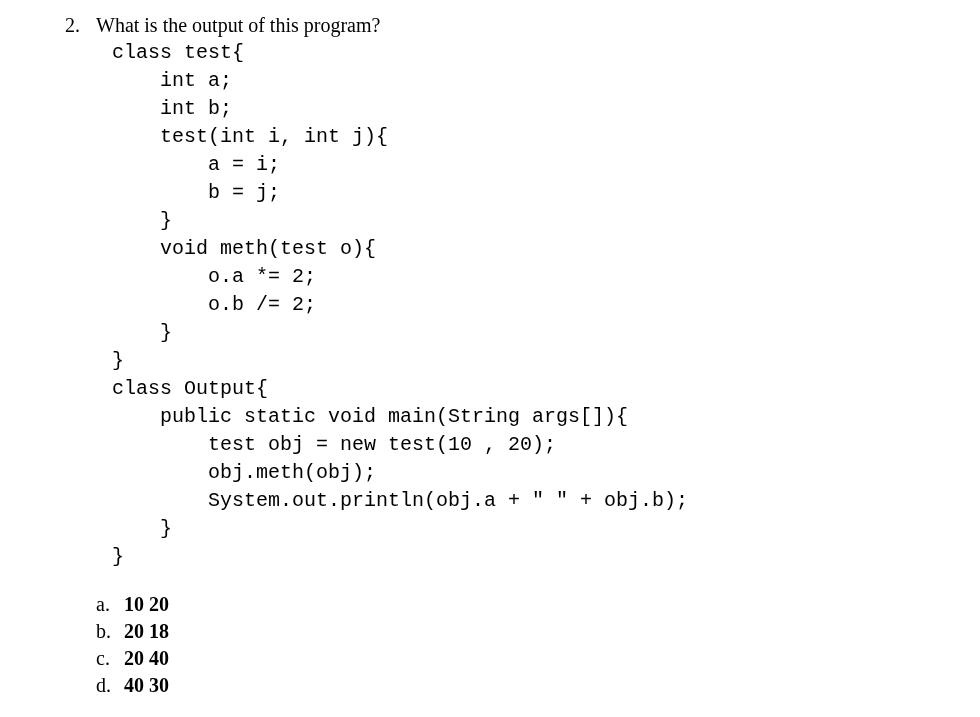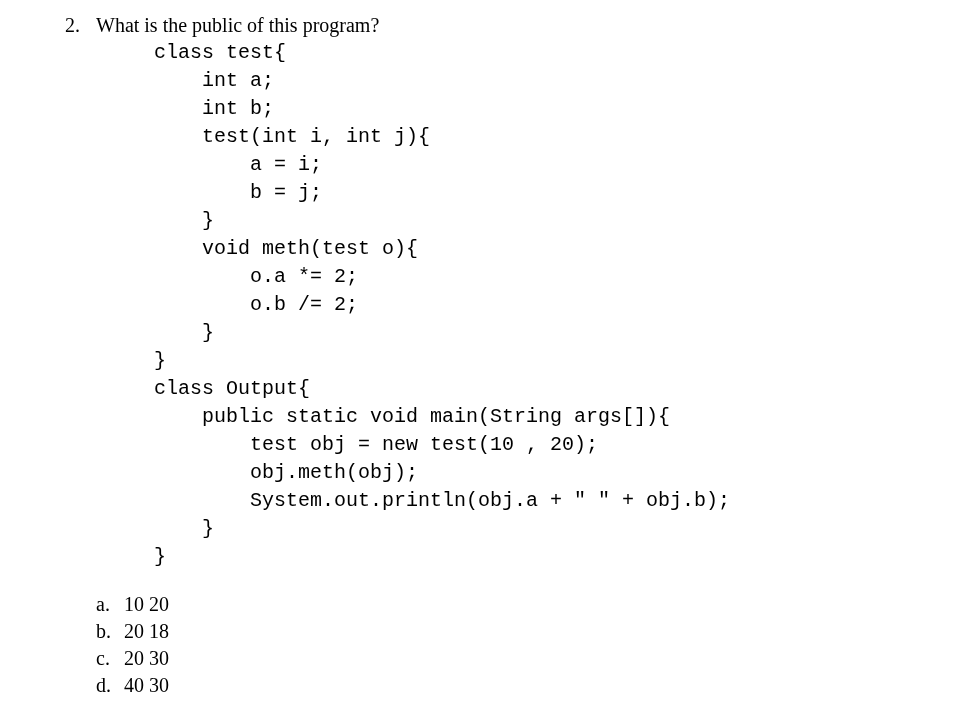--- a/index.html
+++ b/index.html
@@ -20,44 +20,45 @@
       text-align: right;
       padding-right: 16px;
     }
     .question-text {
       flex: 1;
     }
     .code-block {
       font-family: Consolas, 'Courier New', monospace;
       font-size: 20px;
       white-space: pre;
-      margin-left: 114px;
+      margin-left: 72px;
       line-height: 1.4;
     }
     .options {
       margin-top: 20px;
       margin-left: 56px;
     }
     .option-row {
       display: flex;
       align-items: baseline;
     }
     .option-letter {
       min-width: 28px;
     }
     .option-text {
       flex: 1;
+      font-weight: bold;
     }
   </style>
 </head>
 <body>
 
 <div class="question-row">
   <div class="question-number">2.</div>
-  <div class="question-text">What is the public of this program?</div>
+  <div class="question-text">What is the output of this program?</div>
 </div>
 
 <div class="code-block">class test{
     int a;
     int b;
     test(int i, int j){
         a = i;
         b = j;
     }
     void meth(test o){
@@ -77,19 +78,19 @@
   <div class="option-row">
     <div class="option-letter">a.</div>
     <div class="option-text">10 20</div>
   </div>
   <div class="option-row">
     <div class="option-letter">b.</div>
     <div class="option-text">20 18</div>
   </div>
   <div class="option-row">
     <div class="option-letter">c.</div>
-    <div class="option-text">20 30</div>
+    <div class="option-text">20 40</div>
   </div>
   <div class="option-row">
     <div class="option-letter">d.</div>
     <div class="option-text">40 30</div>
   </div>
 </div>
 
 </body></html>

